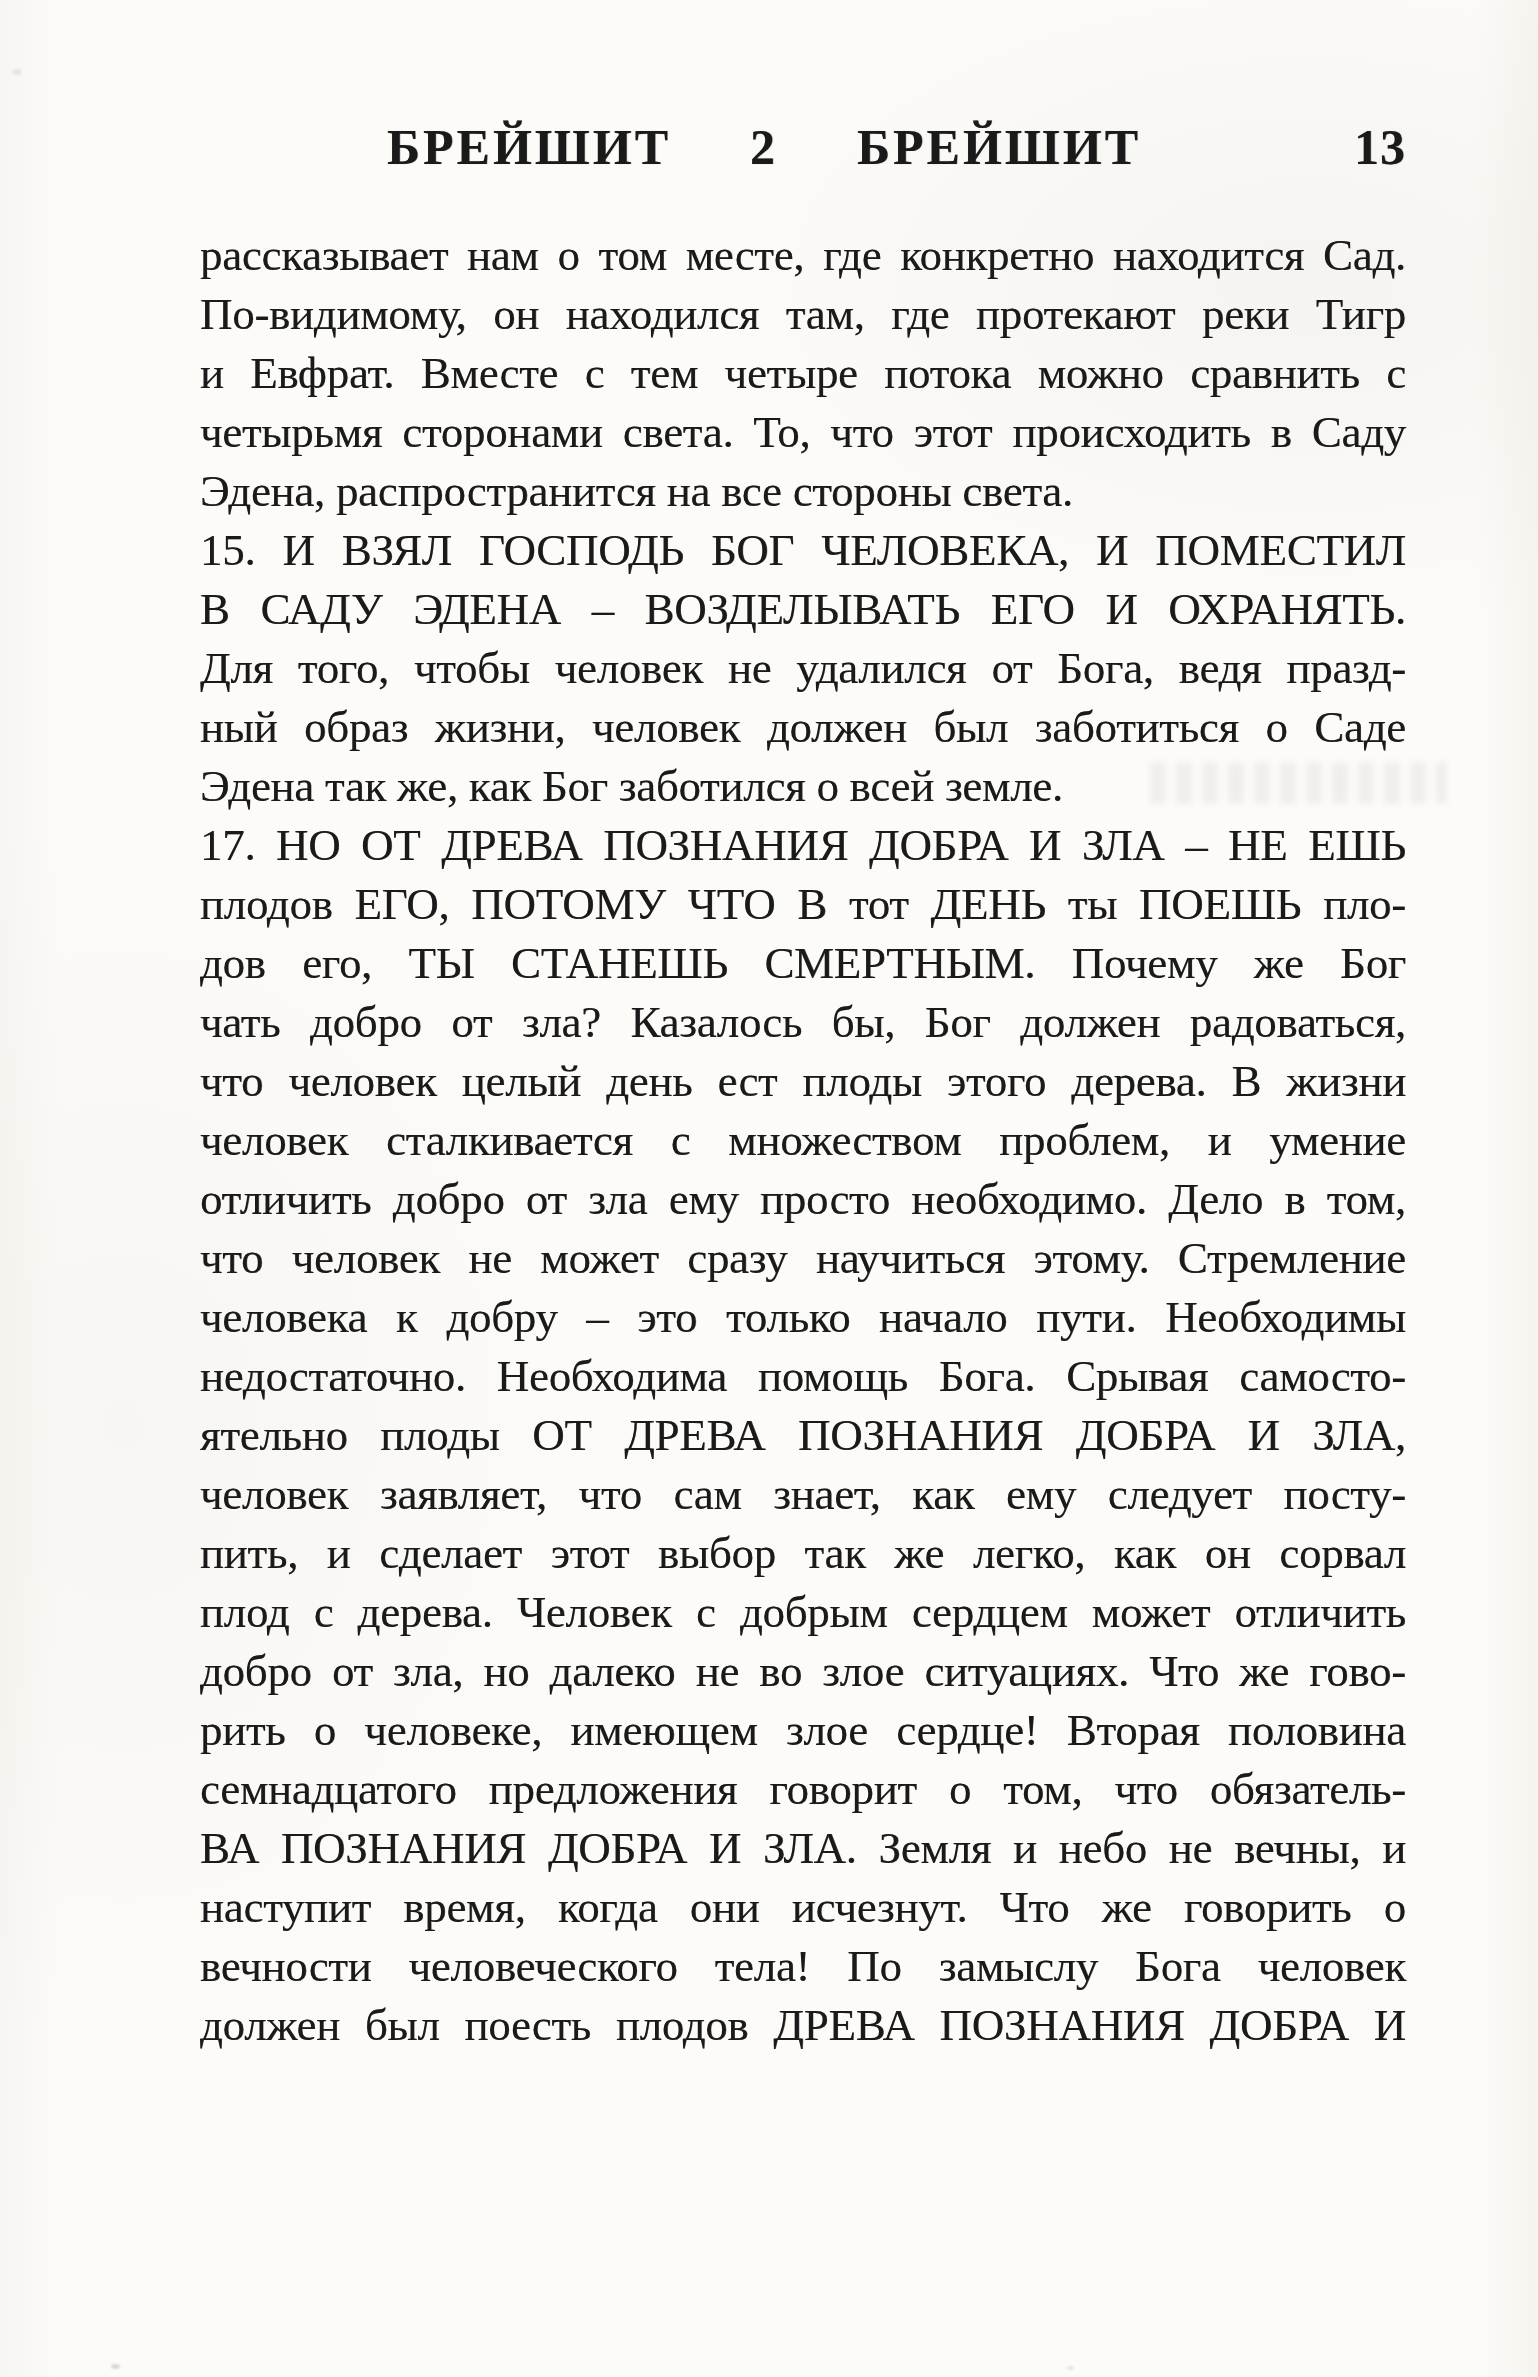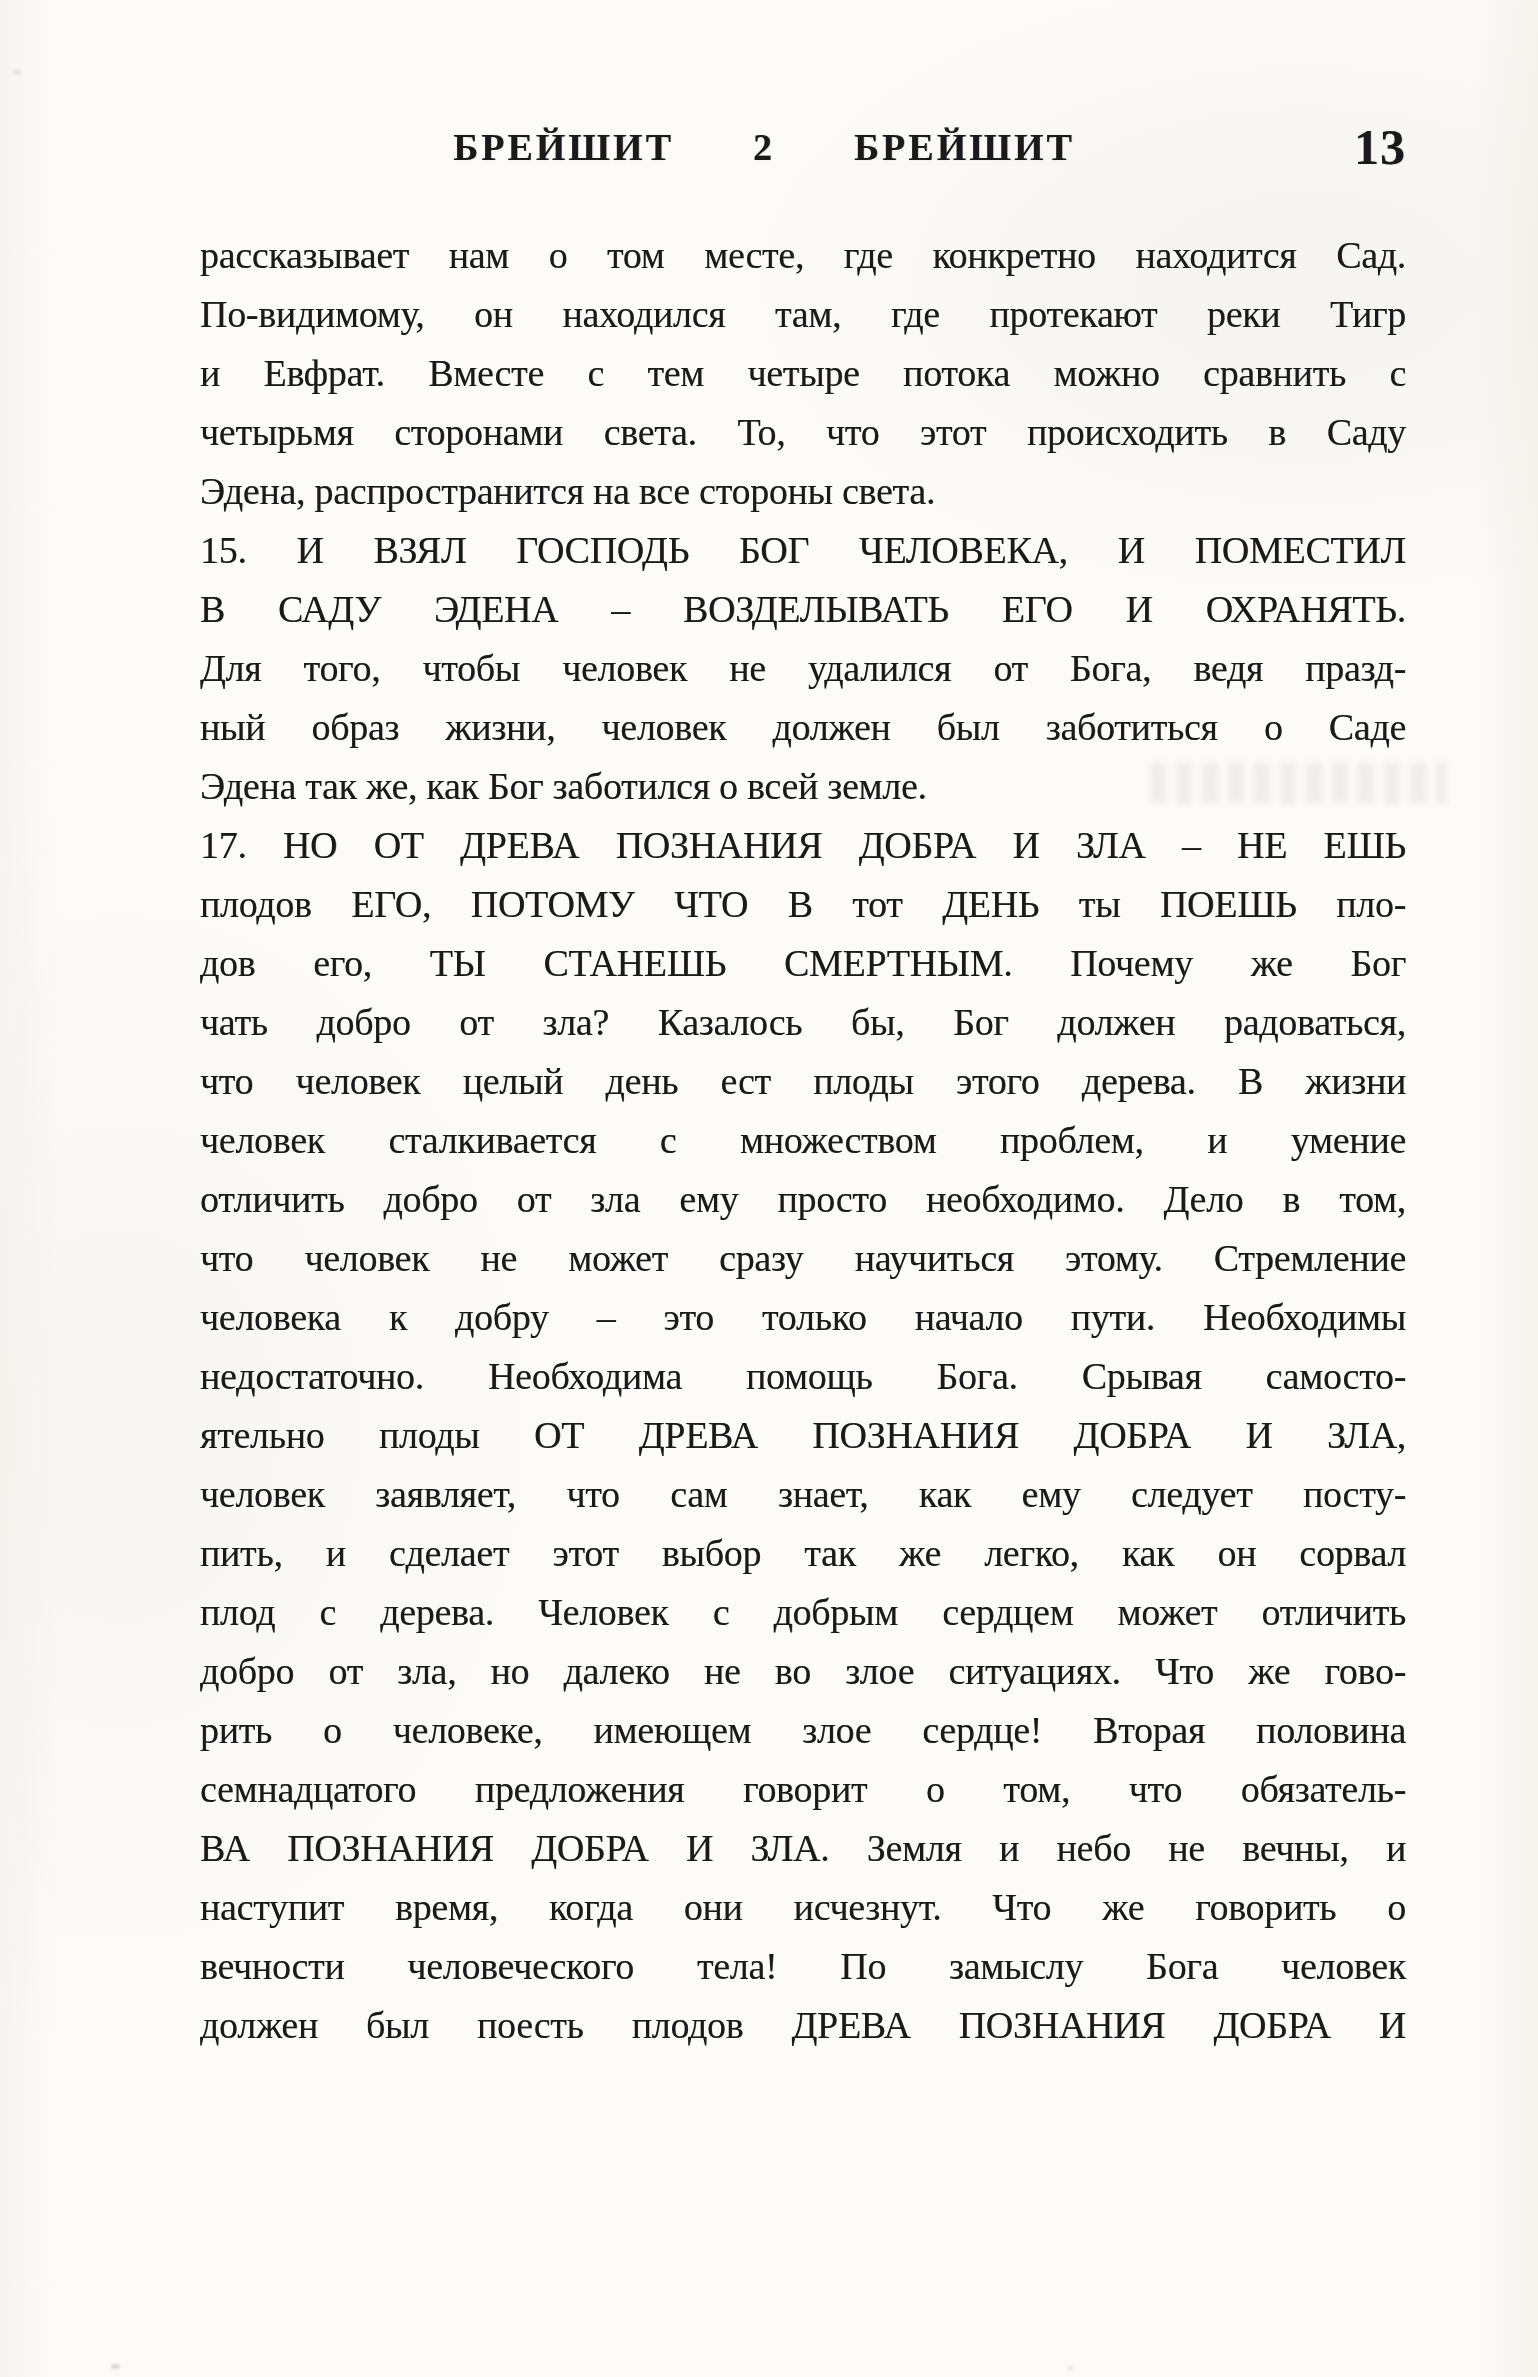--- a/index.html
+++ b/index.html
@@ -31,21 +31,21 @@
     height: 46px;
   }
   .head-titles {
     position: absolute;
     left: 0; right: 0; top: 0;
     display: flex;
     justify-content: center;
     align-items: baseline;
     gap: 79px;
     transform: translateX(-39px);
-    font-size: 38px;
+    font-size: 50px;
     font-weight: 700;
     letter-spacing: 3px;
     line-height: 44px;
     text-shadow: 0.4px 0.4px 0.7px rgba(25,25,25,0.45);
   }
   .page-num {
     position: absolute;
     right: 0;
     top: 0;
     font-size: 50px;
@@ -56,21 +56,21 @@
   }
 
   
   .text-block {
     position: absolute;
     left: 200px;
     top: 226px;
     width: 1206px;
   }
   .line {
-    font-size: 38px;
+    font-size: 45px;
     line-height: 59px;
     letter-spacing: -0.3px;
     text-align: justify;
     text-align-last: justify;
     white-space: normal;
     text-shadow: 0.3px 0.3px 0.6px rgba(20,20,20,0.5);
   }
   .line.endpara {
     text-align-last: left;
   }

